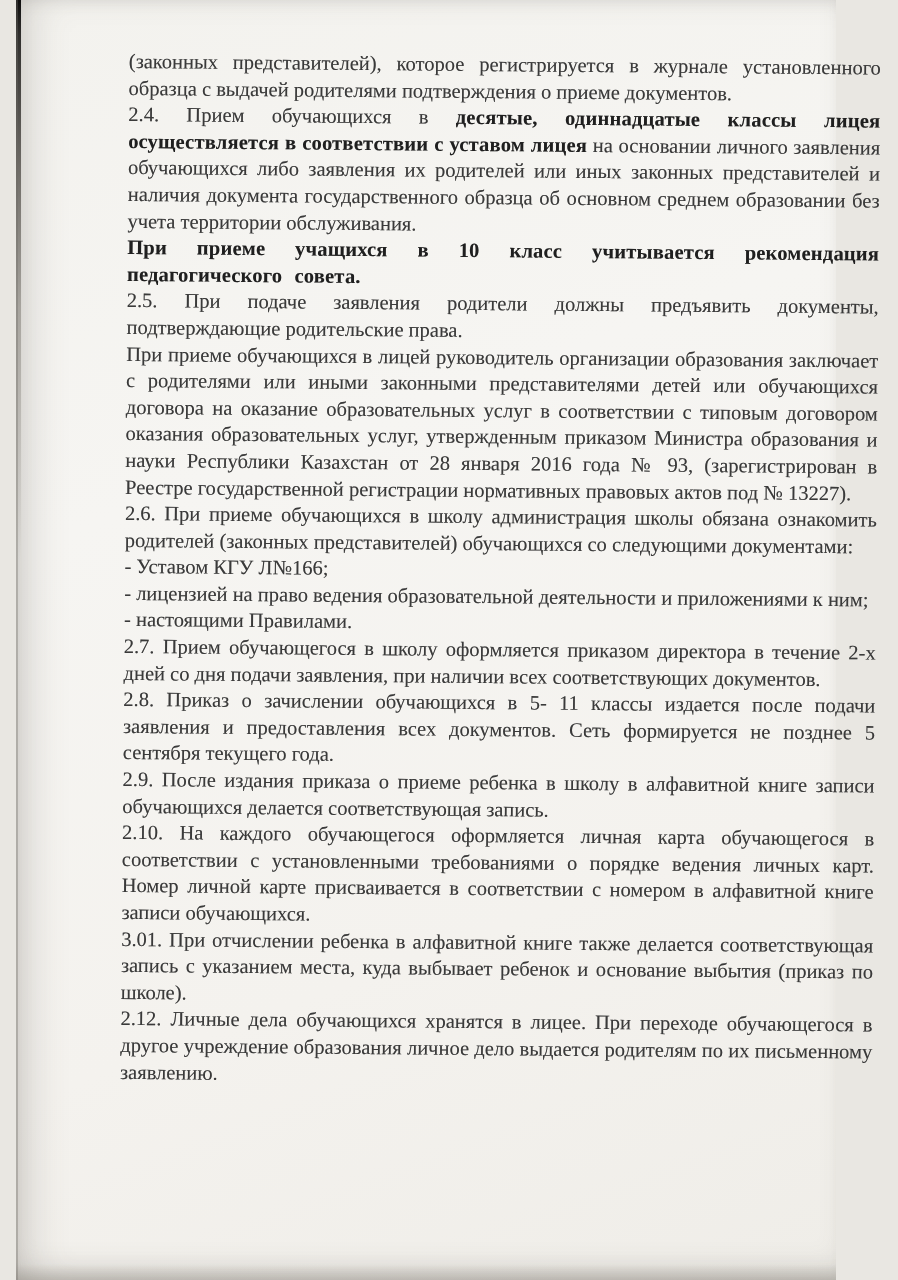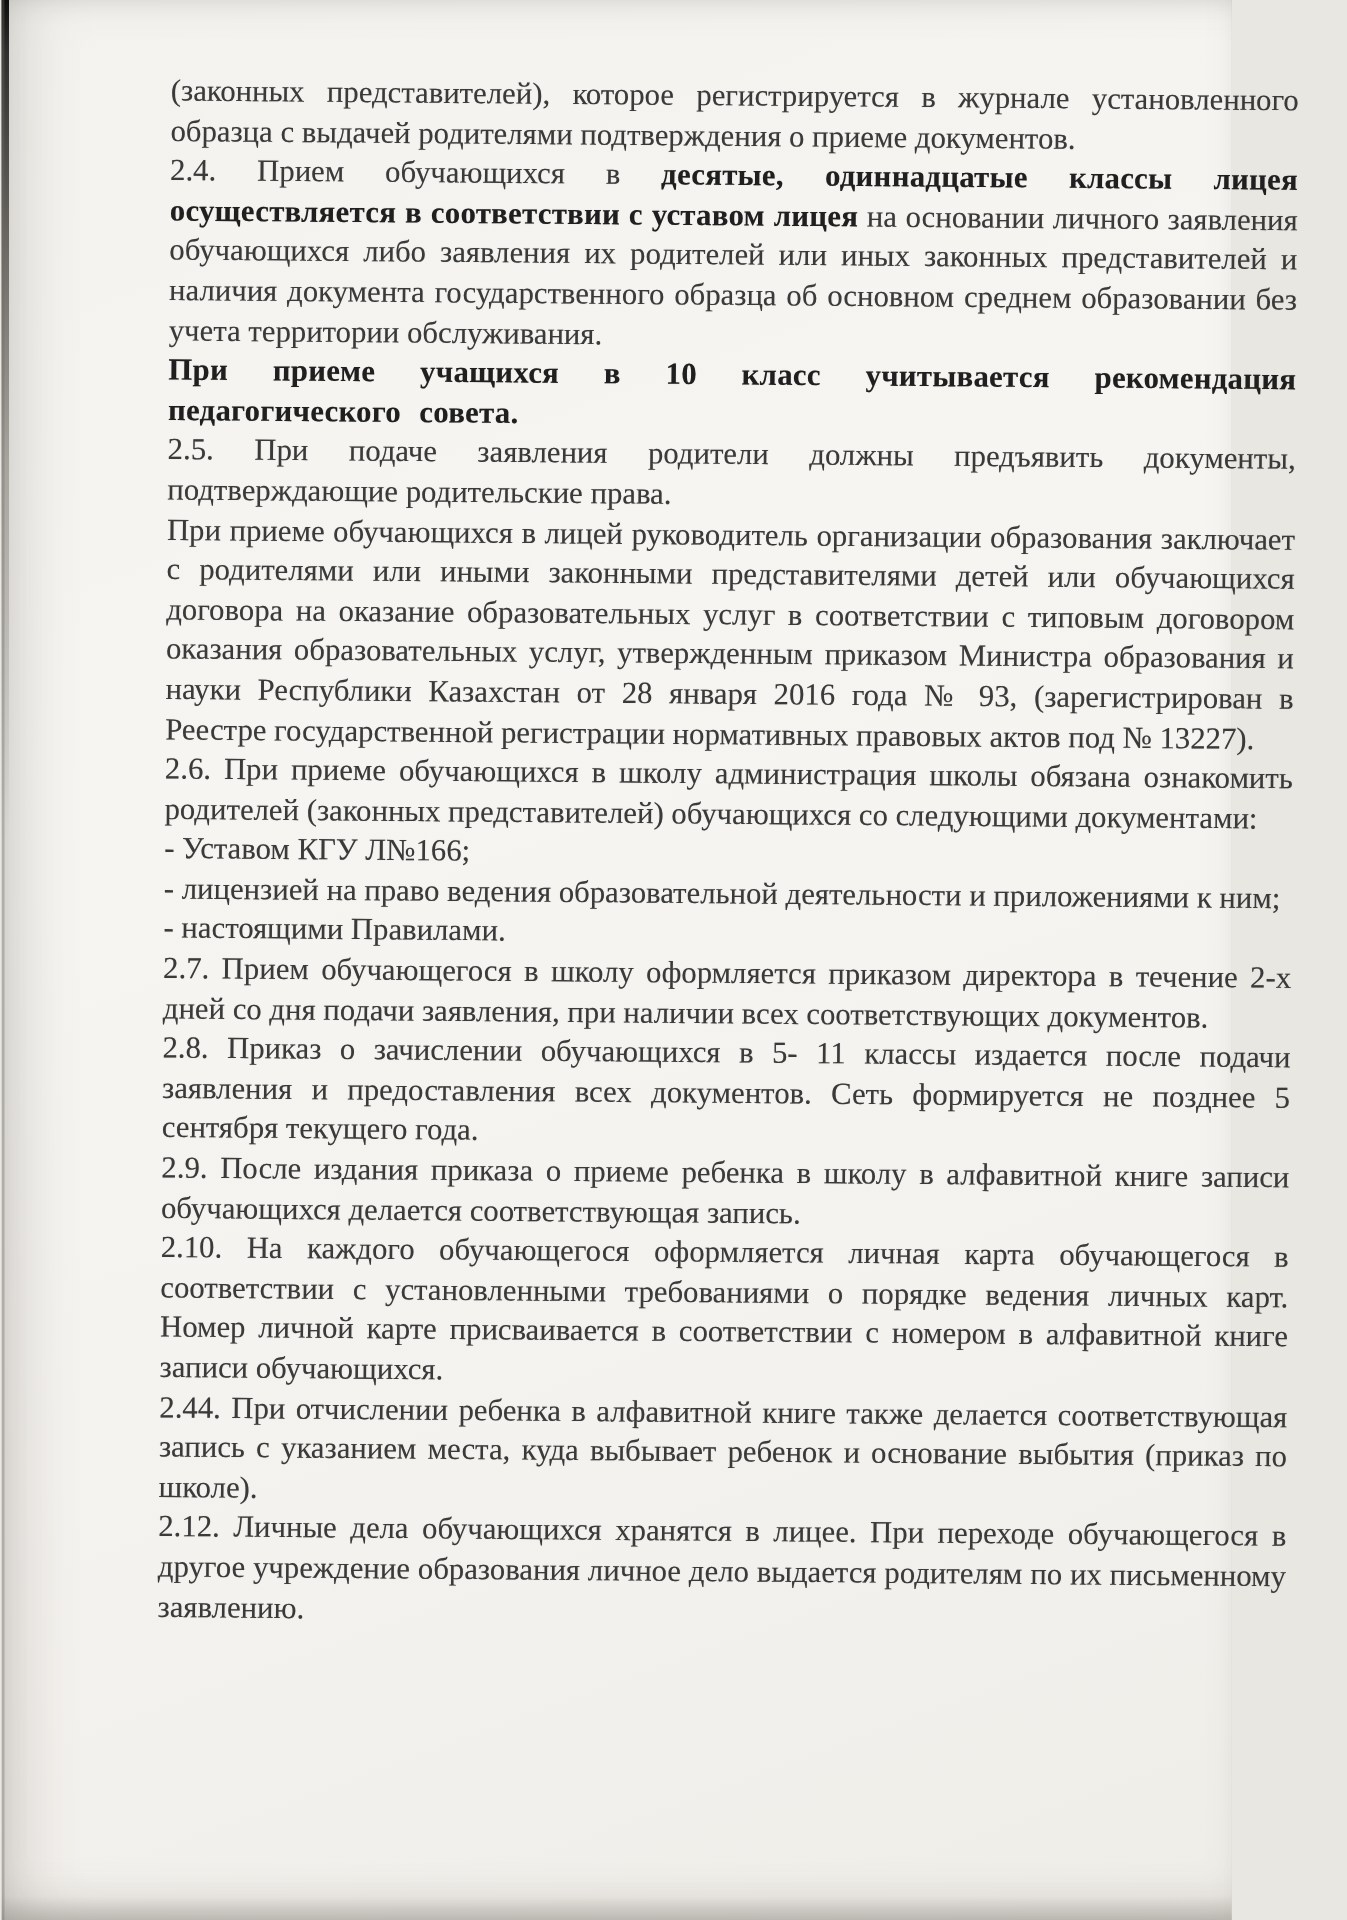--- a/index.html
+++ b/index.html
@@ -3,21 +3,21 @@
 <meta charset="utf-8">
 <style>
   html, body {
     margin: 0; padding: 0;
     width: 898px; height: 1280px;
     background: #e9e7e2;
     overflow: hidden;
   }
   .page {
     position: absolute;
-    left: 1px; top: 0;
+    left: 16px; top: 0;
     width: 820px; height: 1280px;
     background: linear-gradient(160deg, #f3f2ee 0%, #f6f5f2 35%, #f4f2ee 70%, #efede8 100%);
     box-shadow:
       inset 28px 0 45px -22px rgba(95, 90, 82, 0.30),
       inset 0 -22px 30px -14px rgba(95, 90, 82, 0.22),
       inset 0 10px 18px -12px rgba(95, 90, 82, 0.18);
   }
   
   .edge-left-line {
     position: absolute;
@@ -73,16 +73,16 @@
       <p><span>2.5. При подаче заявления родители должны предъявить документы, подтверждающие родительские права.</span></p>
       <p><span>При приеме обучающихся в лицей руководитель организации образования заключает с родителями или иными законными представителями детей или обучающихся договора на оказание образовательных услуг в соответствии с типовым договором оказания образовательных услуг, утвержденным приказом Министра образования и науки Республики Казахстан от 28 января 2016 года № 93, (зарегистрирован в Реестре государственной регистрации нормативных правовых актов под № 13227).</span></p>
       <p><span>2.6. При приеме обучающихся в школу администрация школы обязана ознакомить родителей (законных представителей) обучающихся со следующими документами:</span></p>
       <p><span>- Уставом КГУ Л№166;</span></p>
       <p><span>- лицензией на право ведения образовательной деятельности и приложениями к ним;</span></p>
       <p><span>- настоящими Правилами.</span></p>
       <p><span>2.7. Прием обучающегося в школу оформляется приказом директора в течение 2-х дней со дня подачи заявления, при наличии всех соответствующих документов.</span></p>
       <p><span>2.8. Приказ о зачислении обучающихся в 5- 11 классы издается после подачи заявления и предоставления всех документов. Сеть формируется не позднее 5 сентября текущего года.</span></p>
       <p><span>2.9. После издания приказа о приеме ребенка в школу в алфавитной книге записи обучающихся делается соответствующая запись.</span></p>
       <p><span>2.10. На каждого обучающегося оформляется личная карта обучающегося в соответствии с установленными требованиями о порядке ведения личных карт. Номер личной карте присваивается в соответствии с номером в алфавитной книге записи обучающихся.</span></p>
-      <p><span>2.44. При отчислении ребенка в алфавитной книге также делается соответствующая запись с указанием места, куда выбывает ребенок и основание выбытия (приказ по школе).</span></p>
+      <p><span>3.01. При отчислении ребенка в алфавитной книге также делается соответствующая запись с указанием места, куда выбывает ребенок и основание выбытия (приказ по школе).</span></p>
       <p><span>2.12. Личные дела обучающихся хранятся в лицее. При переходе обучающегося в другое учреждение образования личное дело выдается родителям по их письменному заявлению.</span></p>
     </div>
 </div>
 
 </body></html>

